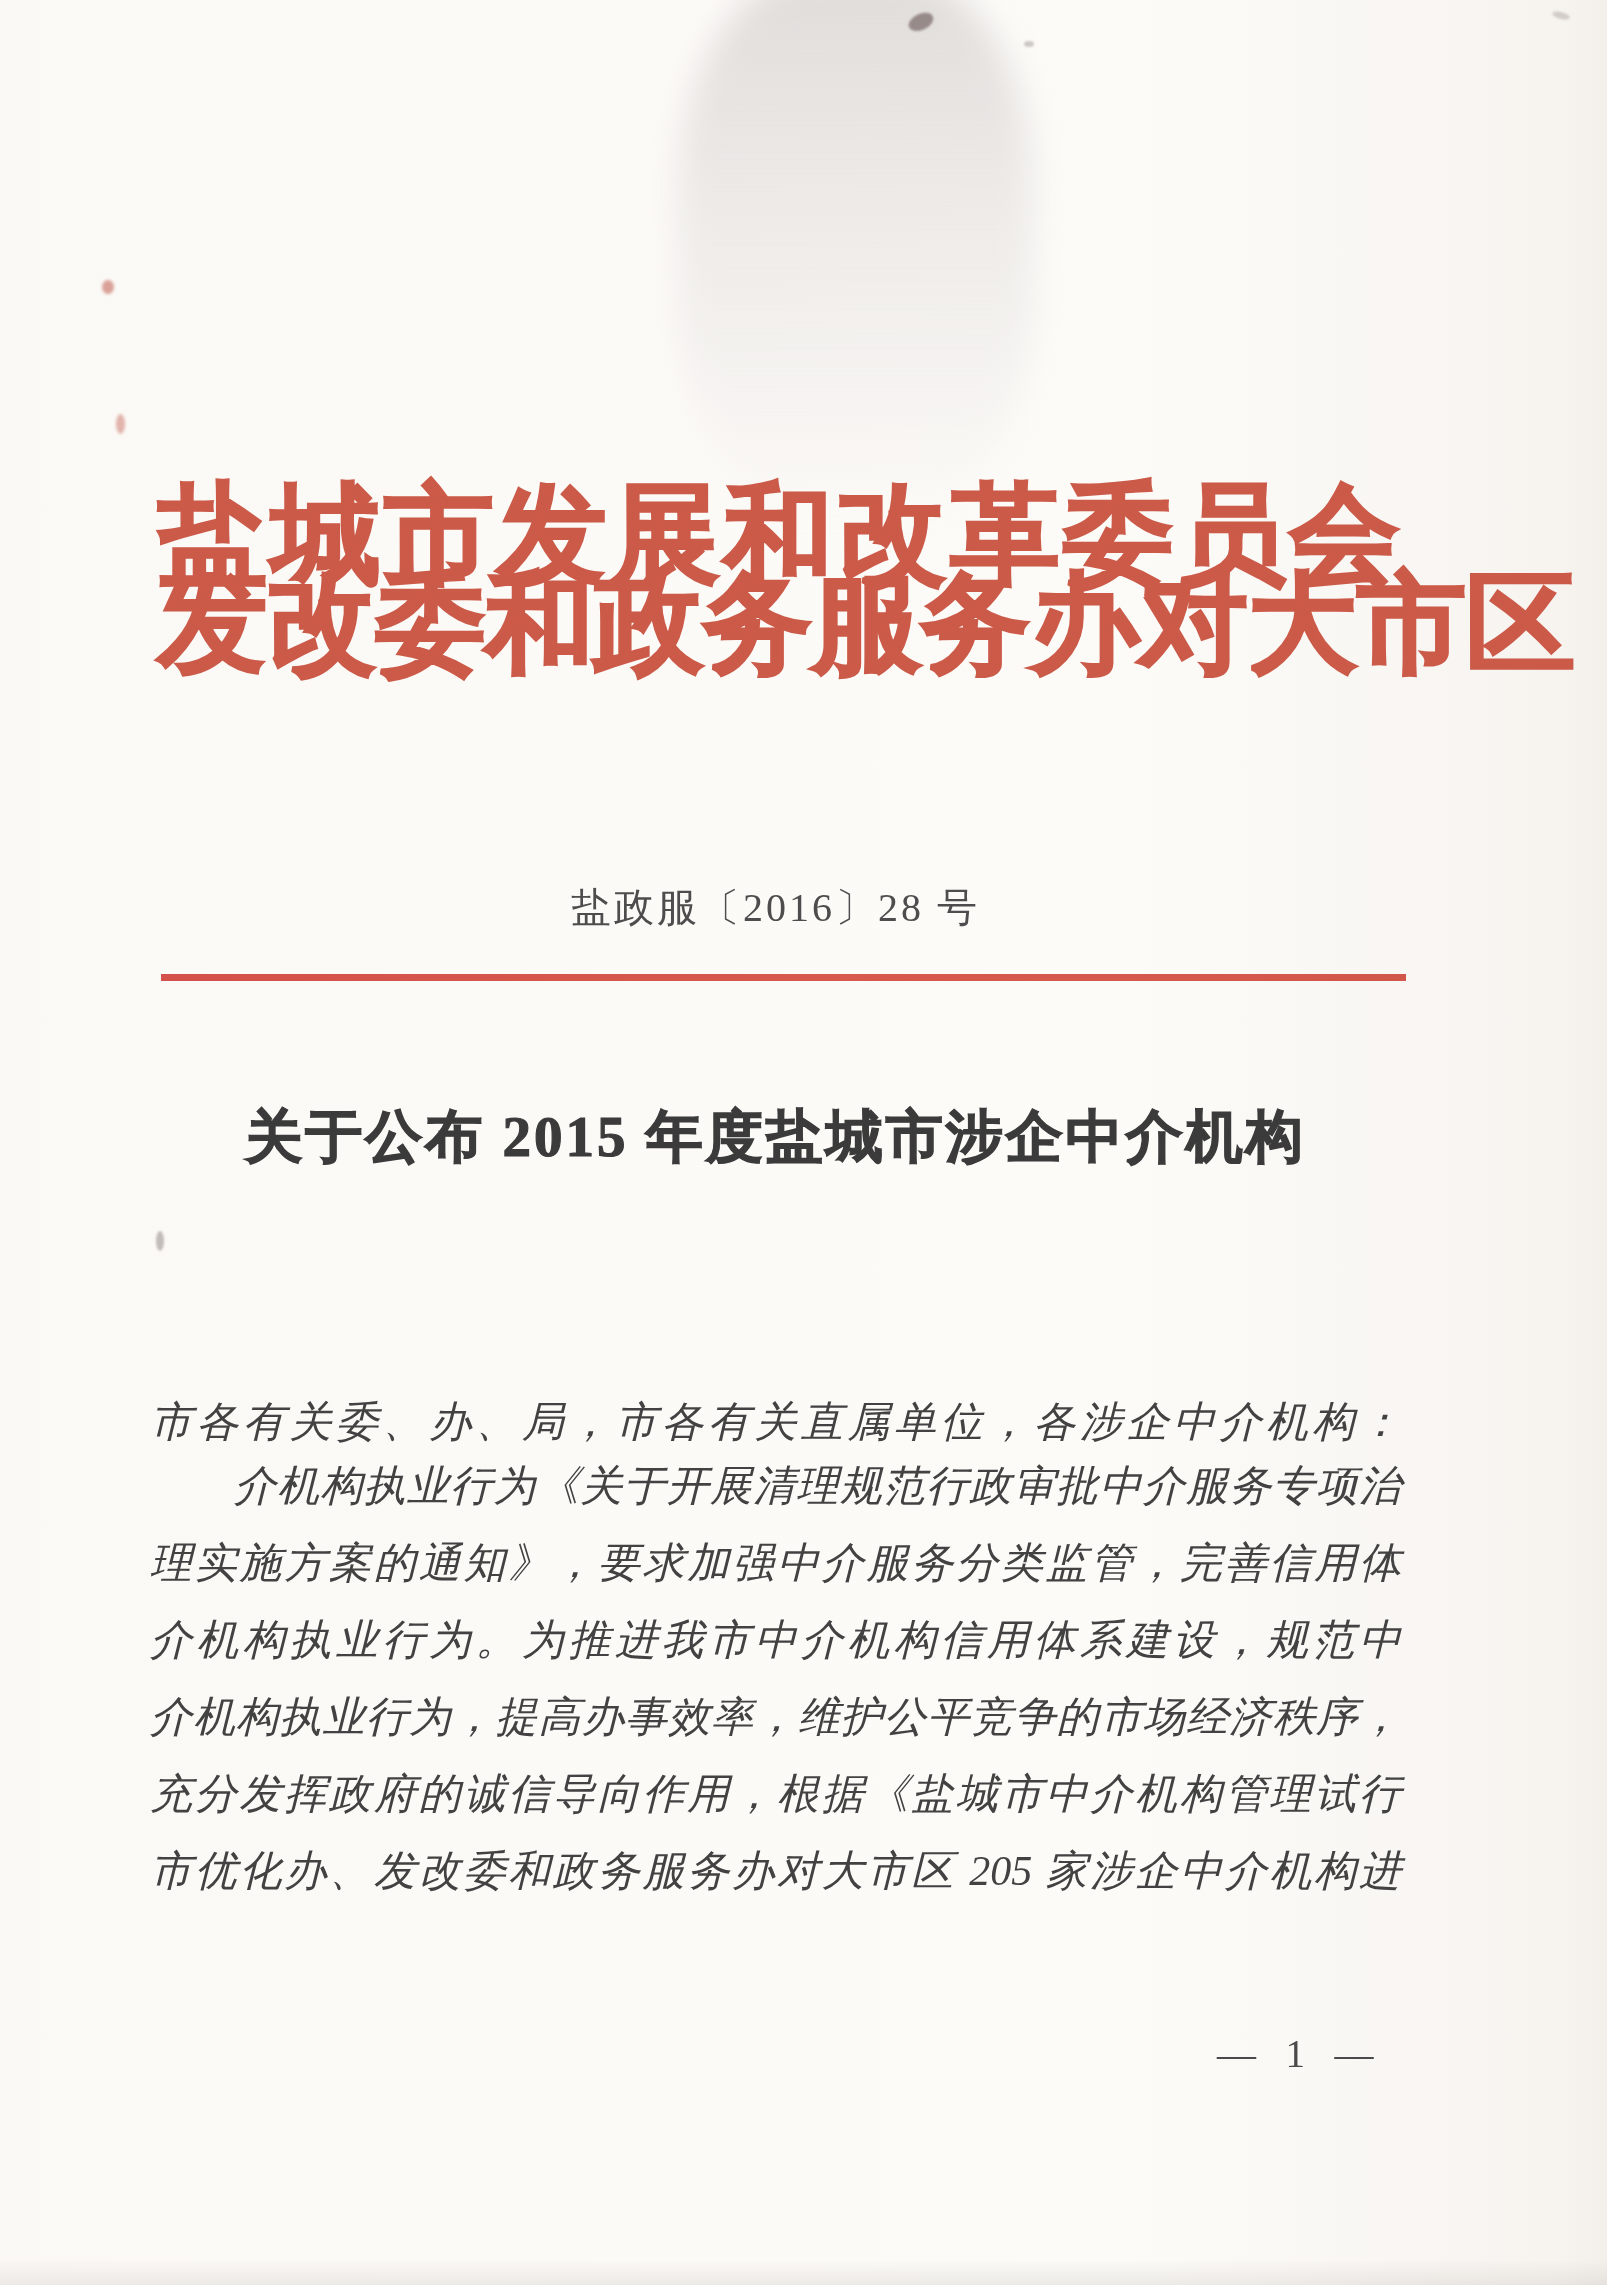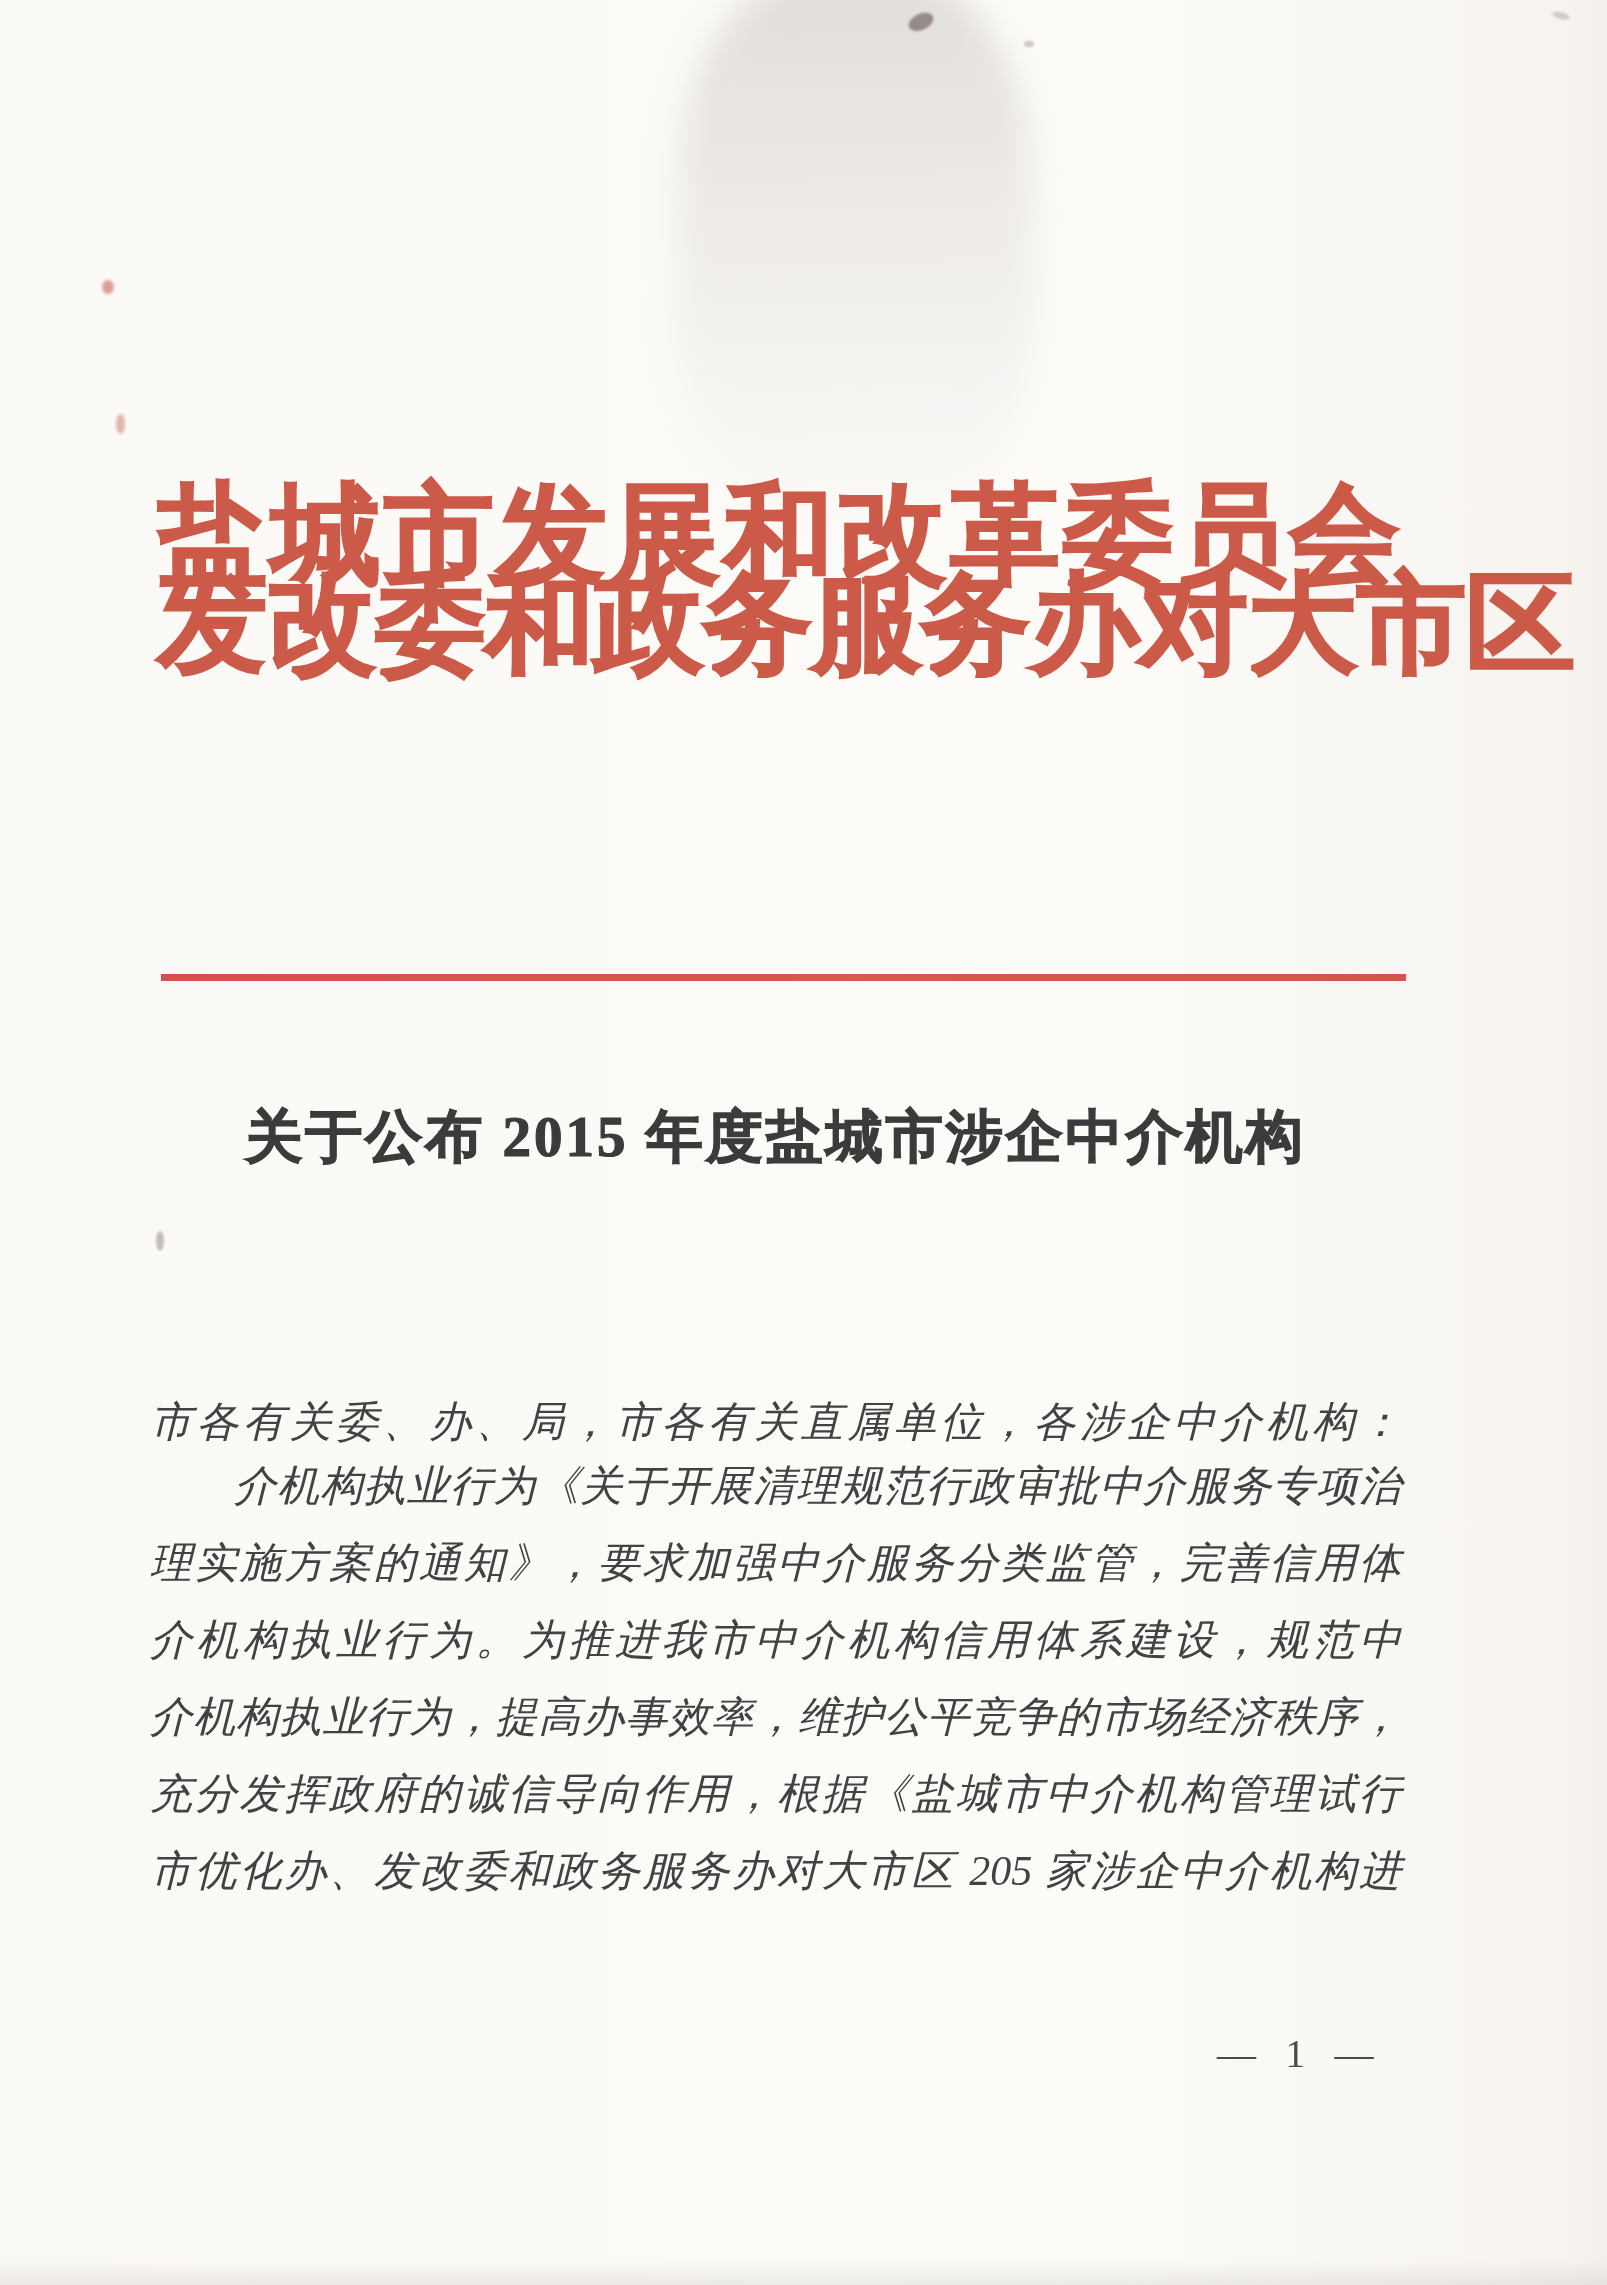--- a/index.html
+++ b/index.html
@@ -151,20 +151,21 @@
   <div class="speck speck-c"></div>
   <div class="speck speck-d"></div>
   <div class="speck red-mark-1"></div>
   <div class="speck red-mark-2"></div>
   <div class="bottom-shade"></div>
 
   <div class="org org1">盐城市发展和改革委员会</div>
 
   <div class="org org2">发改委和政务服务办对大市区</div>
 
+  <div class="docnum">盐政服〔2016〕28 号</div>
 
   <div class="redline"></div>
 
   <div class="title t1">关于公布 2015 年度盐城市涉企中介机构</div>
 
 
   <div class="salutation bodytext">市各有关委、办、局，市各有关直属单位，各涉企中介机构：</div>
 
   <div class="para bodytext">
     <div class="line indent">介机构执业行为《关于开展清理规范行政审批中介服务专项治</div>

